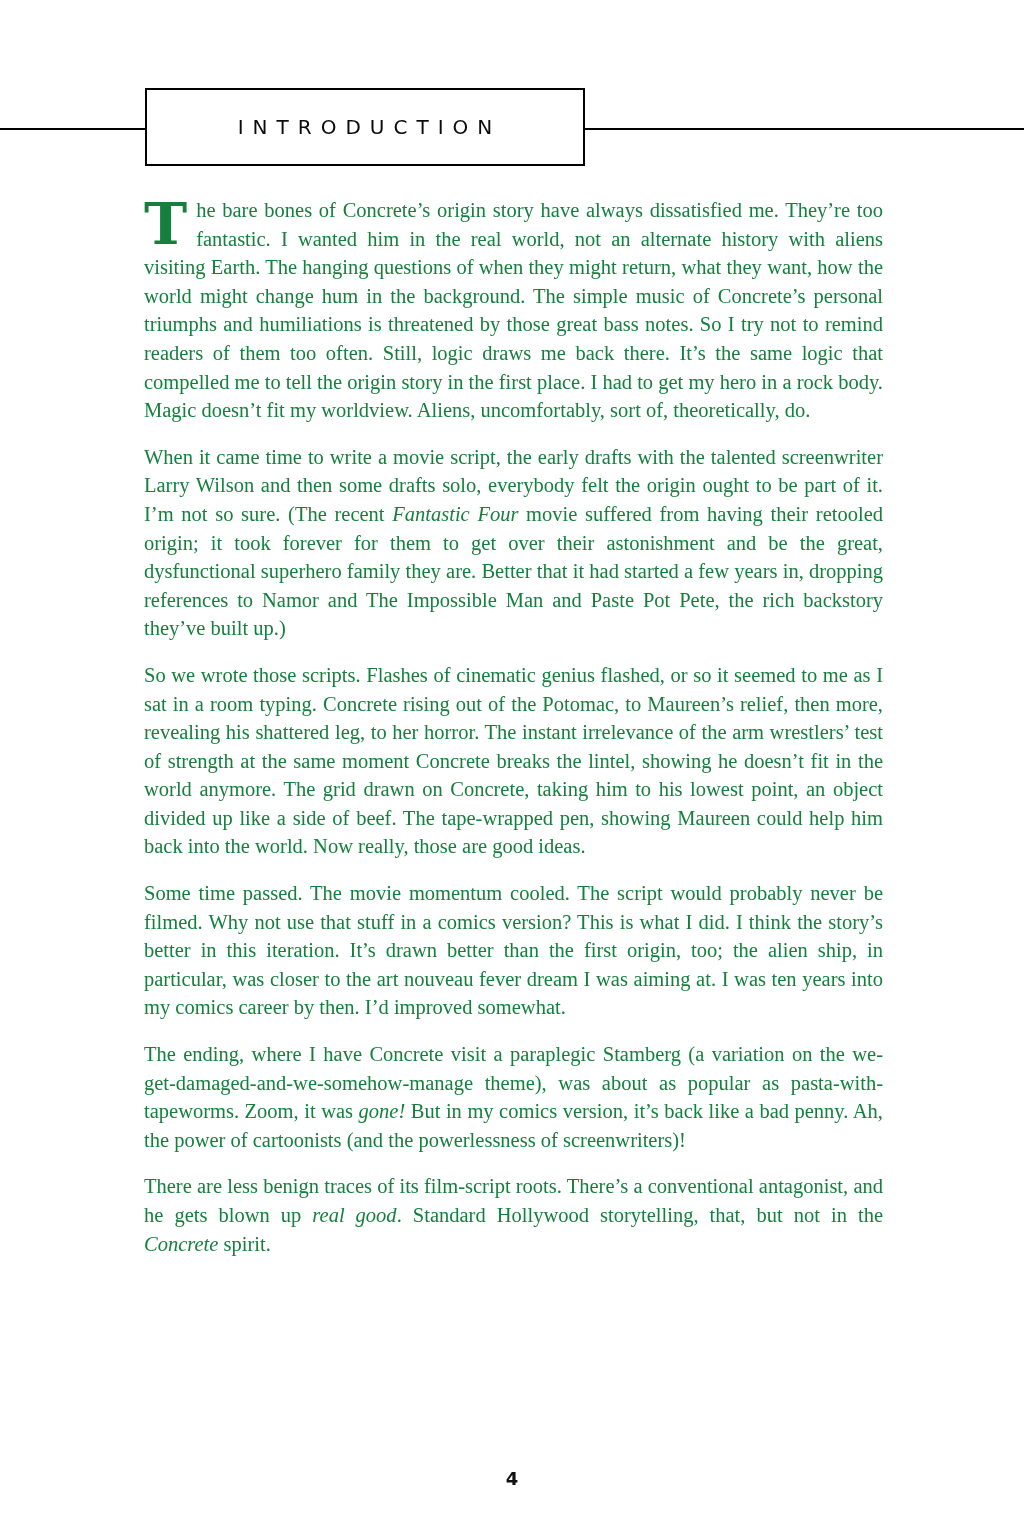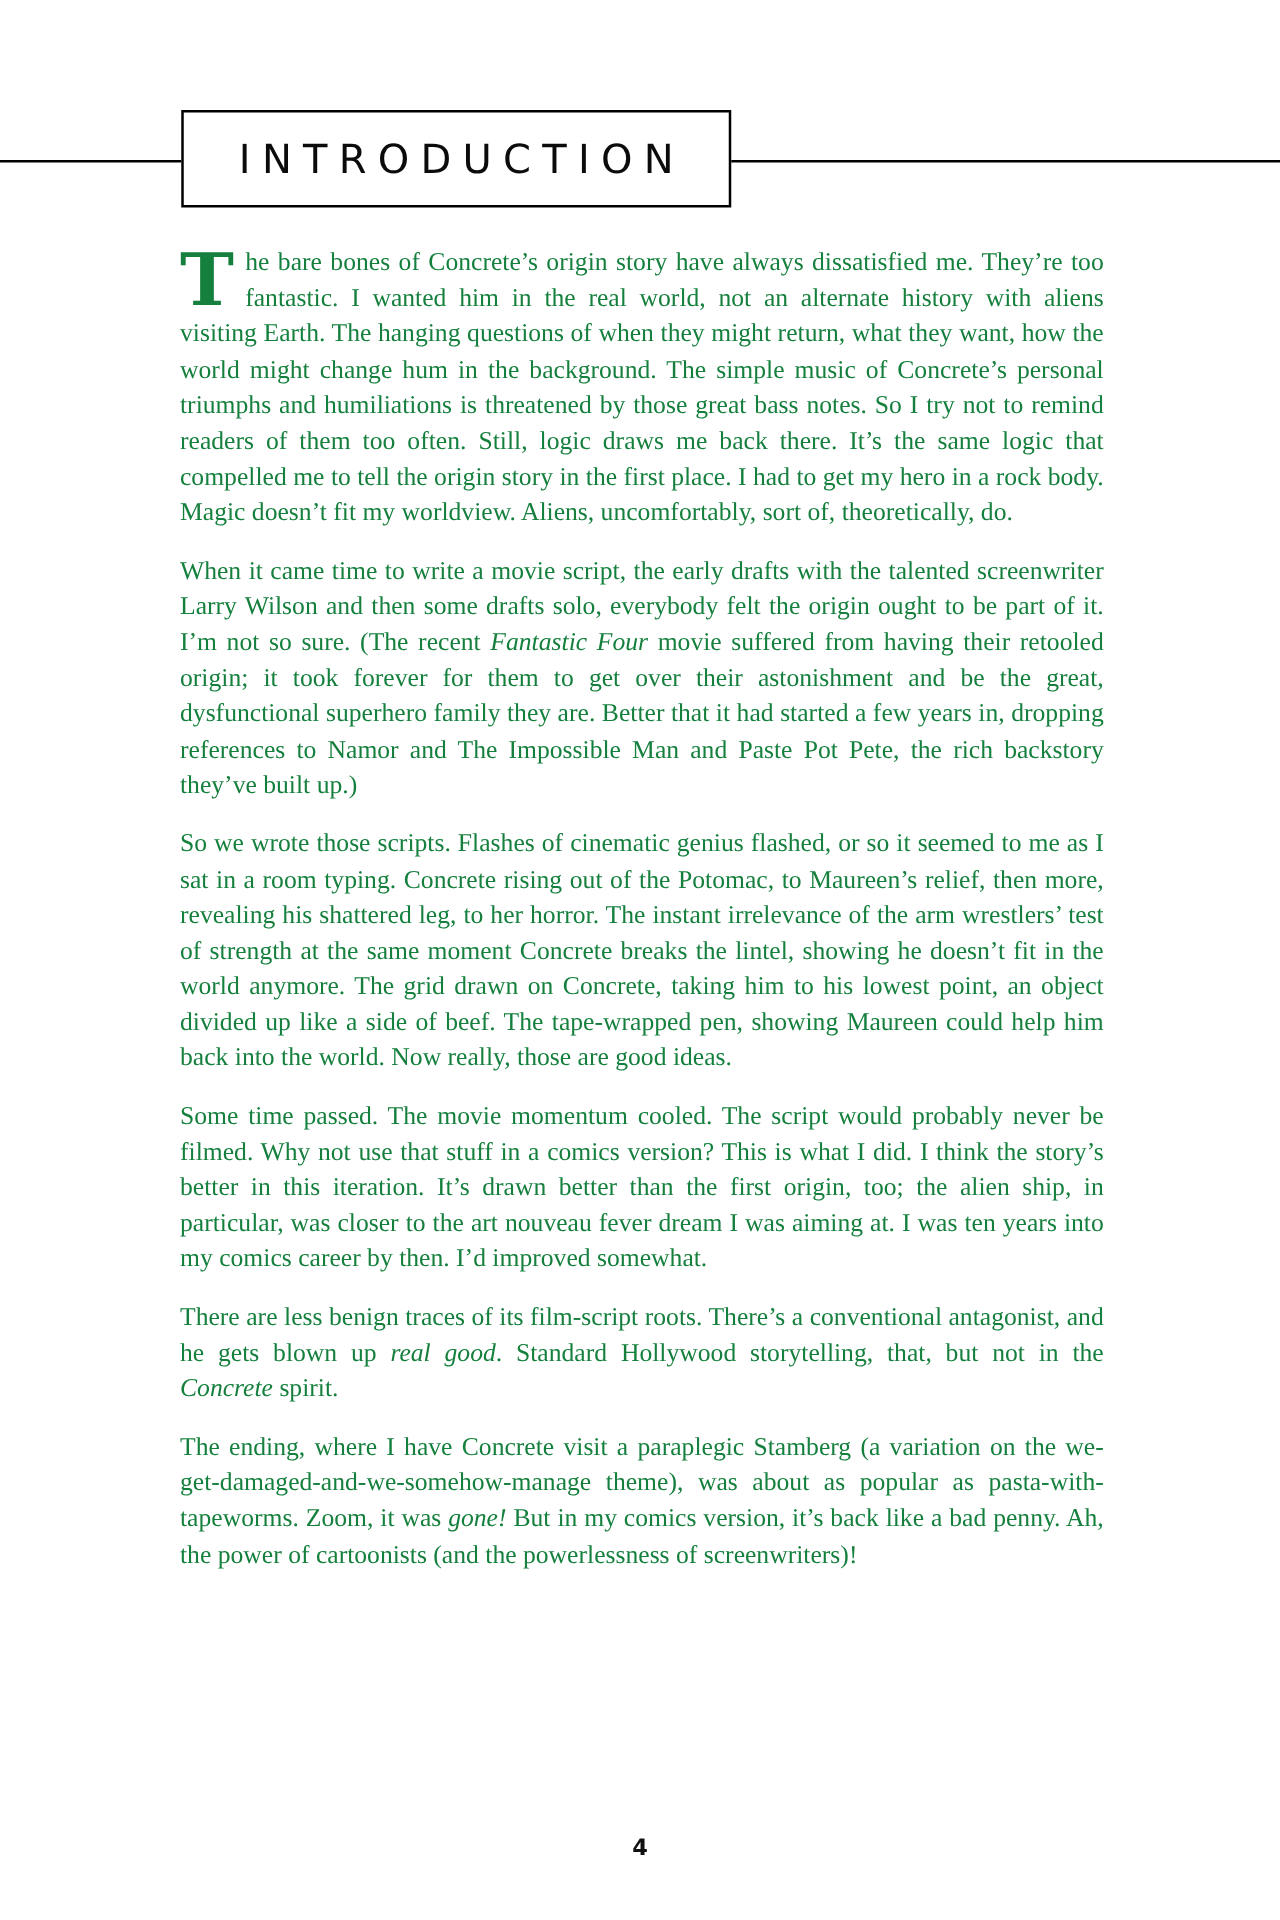--- a/index.html
+++ b/index.html
@@ -55,21 +55,21 @@
     height: 78px;
     border: 2px solid #000000;
     background: #ffffff;
     box-sizing: border-box;
     display: flex;
     align-items: center;
     justify-content: center;
   }
   .chapter-title {
     font-family: "DejaVu Sans", "Liberation Sans", sans-serif;
-    font-size: 32px;
+    font-size: 20px;
     font-weight: 400;
     letter-spacing: 9px;
     text-indent: 9px;
     line-height: 1;
     color: #0b0b0b;
     white-space: nowrap;
   }
 
   
   .body-column {
@@ -130,19 +130,19 @@
     <div class="chapter-box">
       <span class="chapter-title">INTRODUCTION</span>
     </div>
   </div>
 
   <div class="body-column">
     <p class="para has-dropcap">The bare bones of Concrete’s origin story have always dissatisfied me. They’re too fantastic. I wanted him in the real world, not an alternate history with aliens visiting Earth. The hanging questions of when they might return, what they want, how the world might change hum in the background. The simple music of Concrete’s personal triumphs and humiliations is threatened by those great bass notes. So I try not to remind readers of them too often. Still, logic draws me back there. It’s the same logic that compelled me to tell the origin story in the first place. I had to get my hero in a rock body. Magic doesn’t fit my worldview. Aliens, uncomfortably, sort of, theoretically, do.</p>
     <p class="para">When it came time to write a movie script, the early drafts with the talented screenwriter Larry Wilson and then some drafts solo, everybody felt the origin ought to be part of it. I’m not so sure. (The recent <em>Fantastic Four</em> movie suffered from having their retooled origin; it took forever for them to get over their astonishment and be the great, dysfunctional superhero family they are. Better that it had started a few years in, dropping references to Namor and The Impossible Man and Paste Pot Pete, the rich backstory they’ve built up.)</p>
     <p class="para">So we wrote those scripts. Flashes of cinematic genius flashed, or so it seemed to me as I sat in a room typing. Concrete rising out of the Potomac, to Maureen’s relief, then more, revealing his shattered leg, to her horror. The instant irrelevance of the arm wrestlers’ test of strength at the same moment Concrete breaks the lintel, showing he doesn’t fit in the world anymore. The grid drawn on Concrete, taking him to his lowest point, an object divided up like a side of beef. The tape-wrapped pen, showing Maureen could help him back into the world. Now really, those are good ideas.</p>
     <p class="para">Some time passed. The movie momentum cooled. The script would probably never be filmed. Why not use that stuff in a comics version? This is what I did. I think the story’s better in this iteration. It’s drawn better than the first origin, too; the alien ship, in particular, was closer to the art nouveau fever dream I was aiming at. I was ten years into my comics career by then. I’d improved somewhat.</p>
+    <p class="para">The ending, where I have Concrete visit a paraplegic Stamberg (a variation on the we-get-damaged-and-we-somehow-manage theme), was about as popular as pasta-with-tapeworms. Zoom, it was <em>gone!</em> But in my comics version, it’s back like a bad penny. Ah, the power of cartoonists (and the powerlessness of screenwriters)!</p>
     <p class="para">There are less benign traces of its film-script roots. There’s a conventional antagonist, and he gets blown up <em>real good</em>. Standard Hollywood storytelling, that, but not in the <em>Concrete</em> spirit.</p>
-    <p class="para">The ending, where I have Concrete visit a paraplegic Stamberg (a variation on the we-get-damaged-and-we-somehow-manage theme), was about as popular as pasta-with-tapeworms. Zoom, it was <em>gone!</em> But in my comics version, it’s back like a bad penny. Ah, the power of cartoonists (and the powerlessness of screenwriters)!</p>
   </div>
 
   <div class="folio">4</div>
 
 </div>
 
 </body></html>

